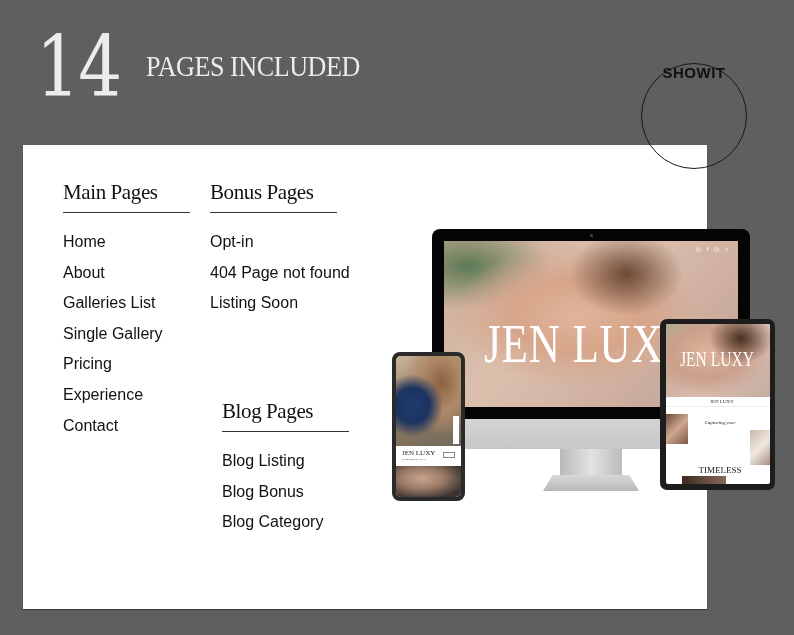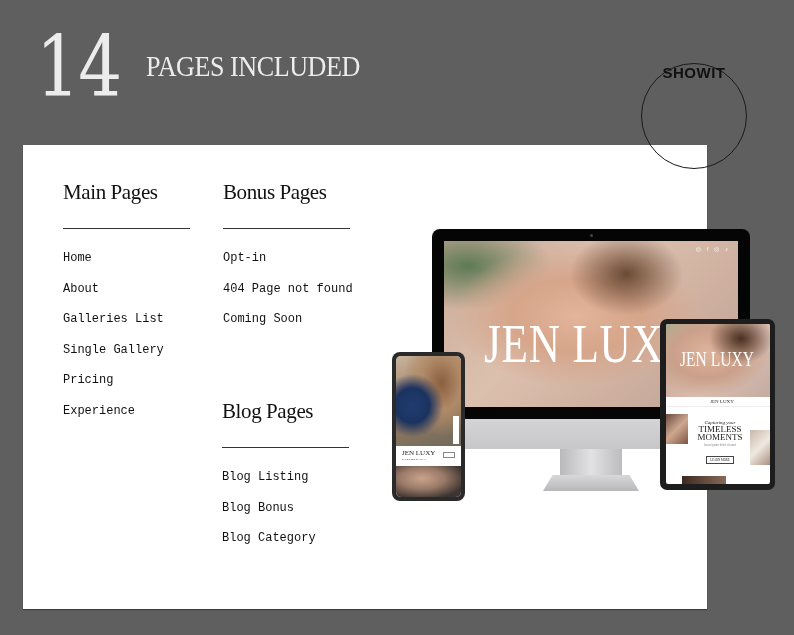--- a/index.html
+++ b/index.html
@@ -2,23 +2,23 @@
 <html><head>
 <meta charset="utf-8">
 <style>
   html,body{margin:0;padding:0;}
   body{width:794px;height:635px;background:#5f5f5f;position:relative;overflow:hidden;font-family:"Liberation Sans",sans-serif;}
   .hero-num{position:absolute;left:36px;top:22px;font-family:"DejaVu Serif",serif;font-size:84px;line-height:90px;color:#ececec;letter-spacing:-2px;font-weight:normal;transform:scaleX(0.82);transform-origin:left top;}
   .hero-title{position:absolute;left:146px;top:50px;font-family:"Liberation Serif",serif;font-size:29px;color:#ececec;letter-spacing:-0.5px;transform:scaleX(0.9);transform-origin:left top;}
   .panel{position:absolute;left:23px;top:145px;width:684px;height:464px;background:#fff;box-shadow:0 1px 1px rgba(0,0,0,0.35);}
   .badge{position:absolute;left:641px;top:63px;width:104px;height:104px;border:1px solid #1a1a1a;border-radius:50%;display:flex;align-items:flex-start;justify-content:center;font-family:Liberation Sans, sans-serif;font-weight:bold;font-size:15px;color:#111;letter-spacing:0.5px;z-index:3;}
   .col{position:absolute;}
-  .col-head{font-family:"Liberation Serif",serif;font-size:21px;color:#111;letter-spacing:-0.4px;line-height:26px;padding-bottom:23px;border-bottom:1px solid #333;width:127px;}
+  .col-head{font-family:"Liberation Serif",serif;font-size:21px;color:#111;letter-spacing:-0.4px;line-height:26px;padding-bottom:7px;border-bottom:1px solid #333;width:127px;}
   .col-list{list-style:none;margin:18px 0 0 0;padding:0;}
-  .col-list li{font-family:Liberation Mono, monospace;font-size:12px;color:#111;height:30.6px;line-height:22px;}
+  .col-list li{font-family:Liberation Sans, sans-serif;font-size:16px;color:#111;height:30.6px;line-height:22px;}
   
   .monitor{position:absolute;left:432px;top:229px;width:318px;height:190px;background:#050505;border-radius:8px;}
   .monitor .screen{position:absolute;left:12px;top:12px;right:12px;bottom:12px;overflow:hidden;
     background:radial-gradient(ellipse at 62% 20%, #6b4a35 0%, rgba(107,74,53,0) 22%),
                radial-gradient(ellipse at 45% 45%, #e2b49a 0%, #d6a58a 28%, rgba(214,165,138,0) 55%),
                radial-gradient(ellipse at 8% 15%, #5d7a55 0%, rgba(93,122,85,0) 22%),
                linear-gradient(135deg,#c9aa98 0%,#dcc0ae 40%,#cfb0a0 70%,#b9a195 100%);}
   .monitor .cam{position:absolute;left:158px;top:5px;width:3px;height:3px;border-radius:50%;background:#444;}
   .screen-title{position:absolute;left:40px;top:72px;font-family:"Liberation Serif",serif;font-size:54px;color:#fff;letter-spacing:1px;white-space:nowrap;transform:scaleX(0.8);transform-origin:left top;}
   .social{position:absolute;right:8px;top:4px;font-size:6px;color:#fff;letter-spacing:2px;}
@@ -29,21 +29,21 @@
   .tablet .tscreen{position:absolute;left:6px;top:5px;right:5px;bottom:6px;background:#fff;overflow:hidden;border-radius:2px;}
   .tablet .thero{position:absolute;left:0;top:0;right:0;height:73px;background:radial-gradient(ellipse at 72% 20%,#4a3022 0%,rgba(74,48,34,0) 30%),radial-gradient(ellipse at 40% 40%,#dfb49c 0%,#caa08a 40%,rgba(0,0,0,0) 70%),linear-gradient(135deg,#9fb08e 0%,#cfae9d 30%,#d9bdb0 60%,#c4aca1 100%);}
   .tablet .ttitle{position:absolute;left:14px;top:24px;font-family:"Liberation Serif",serif;font-size:20px;color:#fff;white-space:nowrap;transform:scaleX(0.78);transform-origin:left top;}
   .tablet .tnav{position:absolute;left:0;right:0;top:74px;height:8px;border-bottom:1px solid #eee;}
   .tablet .tlogo{position:absolute;left:44px;top:75px;font-family:"Liberation Serif",serif;font-size:5px;color:#333;}
   .tablet .timg1{position:absolute;left:0;top:90px;width:22px;height:30px;background:linear-gradient(135deg,#6a4b3c,#cfa790,#7a5646);}
   .tablet .timg2{position:absolute;right:0;top:106px;width:20px;height:35px;background:linear-gradient(135deg,#c8b8a8,#f0e8e0,#a89080);}
   .tablet .timg3{position:absolute;left:16px;top:152px;width:44px;height:10px;background:linear-gradient(90deg,#3a2a22,#8a6a58);}
   .tablet .tcap{position:absolute;left:24px;top:96px;width:60px;text-align:center;font-family:"Liberation Serif",serif;color:#222;}
   .tcap .s1{font-size:5px;display:block;font-style:italic;}
-  .tcap .s2{font-size:9px;display:block;line-height:8px;}
+  .tcap .s2{font-size:9px;display:block;line-height:8px;margin-top:41px;}
   .tcap .s3{font-size:3px;display:block;color:#888;margin-top:2px;}
   .tcap .btn{display:inline-block;border:1px solid #444;font-size:3px;padding:1px 3px;margin-top:3px;}
   .phone{position:absolute;left:392px;top:352px;width:73px;height:149px;background:#2a2a2a;border-radius:8px;z-index:2;}
   .phone .pscreen{position:absolute;left:4px;top:4px;right:4px;bottom:4px;border-radius:5px;overflow:hidden;background:#fff;}
   .phone .phero{position:absolute;left:0;right:0;top:0;height:90px;background:radial-gradient(ellipse at 25% 55%,#1f3c6e 0%,#1c3360 25%,rgba(28,51,96,0) 45%),radial-gradient(ellipse at 70% 30%,#8a6040 0%,#b08a68 30%,rgba(0,0,0,0) 60%),linear-gradient(160deg,#c9b49c,#9a7a60 50%,#6e6a5c);}
   .phone .pside{position:absolute;right:2px;top:60px;width:6px;height:28px;background:#fff;}
   .phone .plogo{position:absolute;left:6px;top:94px;font-family:"Liberation Serif",serif;font-size:7px;color:#222;line-height:7px;}
   .phone .psub{position:absolute;left:6px;top:102px;font-size:2.5px;color:#222;letter-spacing:0.5px;}
   .phone .pbtn{position:absolute;right:6px;top:96px;width:10px;height:4px;border:1px solid #888;}
   .phone .pimg{position:absolute;left:0;right:0;top:110px;bottom:0;background:radial-gradient(ellipse at 40% 40%,#c9a48c 0%,#9a7a68 40%,#3c3430 80%);}
@@ -62,29 +62,30 @@
 
   <div class="col" style="left:40px;top:34px;">
     <div class="col-head">Main Pages</div>
     <ul class="col-list">
       <li>Home</li>
       <li>About</li>
       <li>Galleries List</li>
       <li>Single Gallery</li>
       <li>Pricing</li>
       <li>Experience</li>
+      <li>Contact</li>
     </ul>
   </div>
 
-  <div class="col" style="left:200px;top:34px;">
+  <div class="col" style="left:187px;top:34px;">
     <div class="col-head">Bonus Pages</div>
     <ul class="col-list">
       <li>Opt-in</li>
       <li>404 Page not found</li>
-      <li>Coming Soon</li>
+      <li>Listing Soon</li>
     </ul>
   </div>
 
   <div class="col" style="left:199px;top:253px;">
     <div class="col-head">Blog Pages</div>
     <ul class="col-list">
       <li>Blog Listing</li>
       <li>Blog Bonus</li>
       <li>Blog Category</li>
     </ul>

